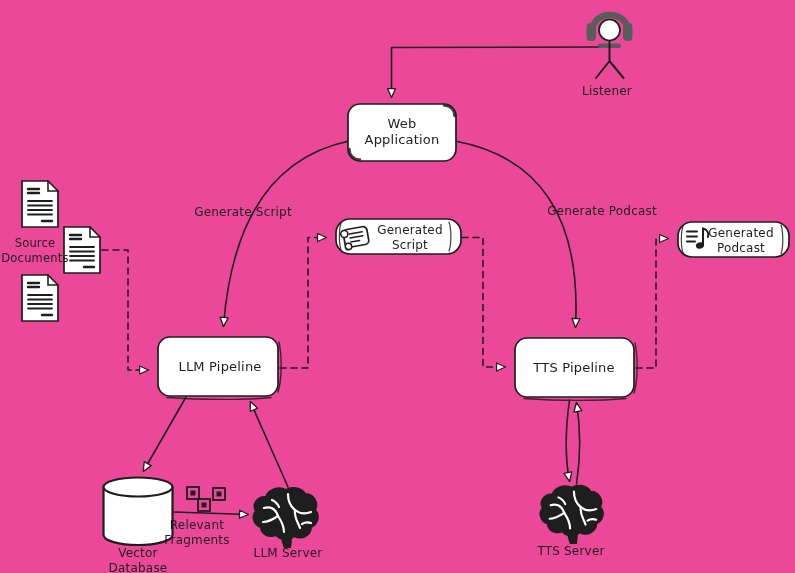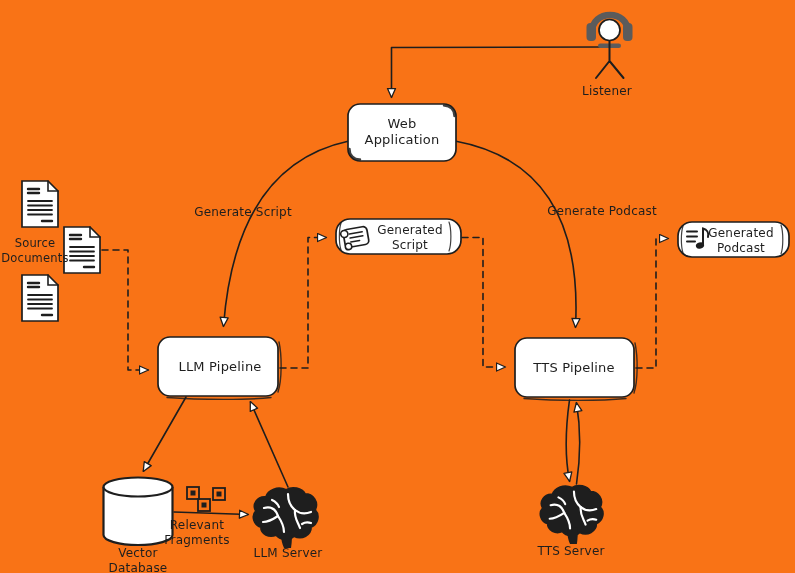--- a/index.html
+++ b/index.html
@@ -1,16 +1,16 @@
 <!DOCTYPE html>
 <html><head>
 <meta charset="utf-8">
 <style>
   html,body{margin:0;padding:0;background:#ffffff;}
-  .stage{position:relative;width:795px;height:573px;background:#f97316;overflow:hidden;}
+  .stage{position:relative;width:795px;height:573px;background:#ec4899;overflow:hidden;}
   svg{display:block;}
   text{
     font-family:"DejaVu Sans","Liberation Sans",sans-serif;
     fill:#1e1e1e;
     letter-spacing:.2px;
   }
   .node-label{font-size:13px;}
   .small-label{font-size:12px;}
   .tiny-label{font-size:11.5px;}
   .edge{stroke:#1e1e1e;stroke-width:1.6;fill:none;stroke-linecap:round;stroke-linejoin:round;}

